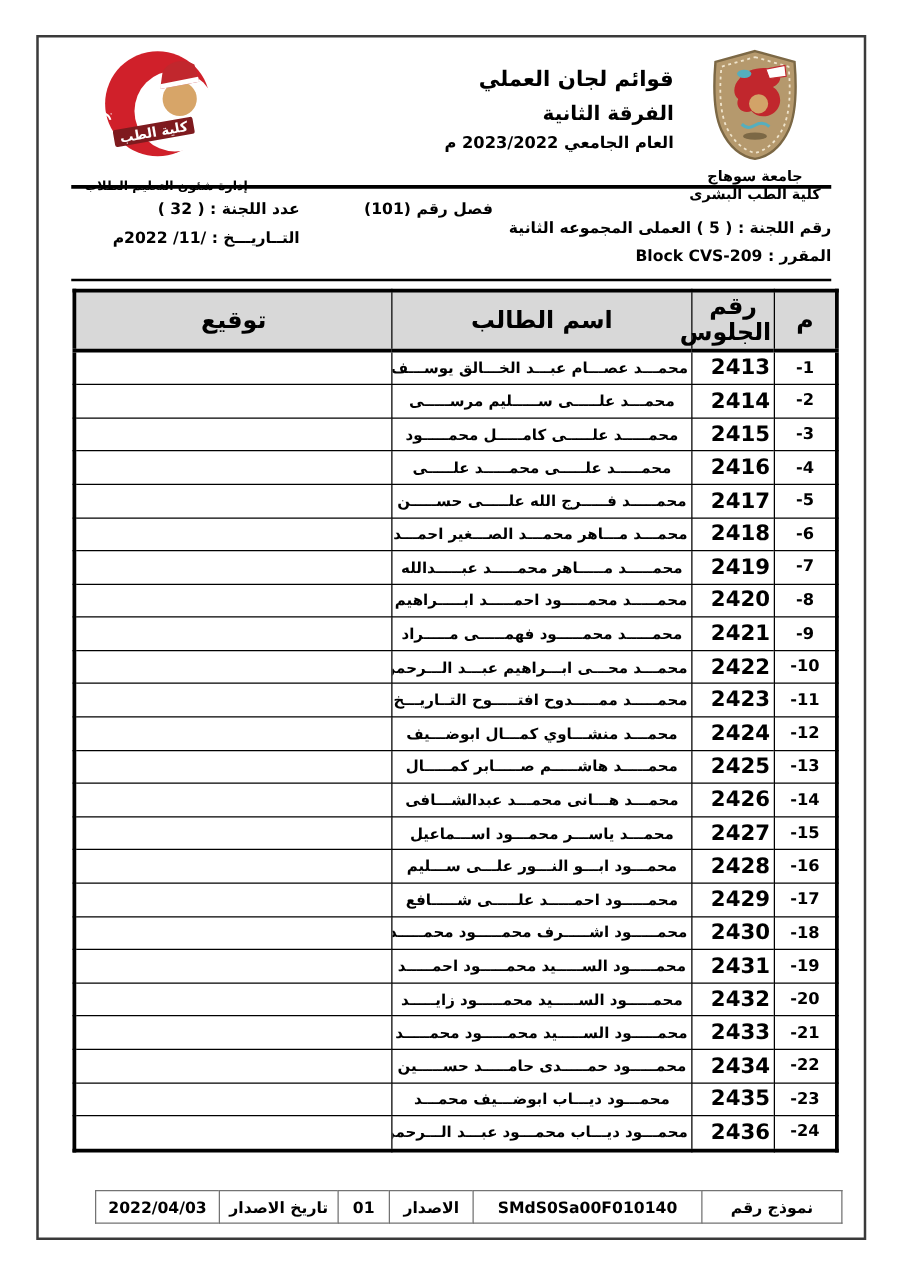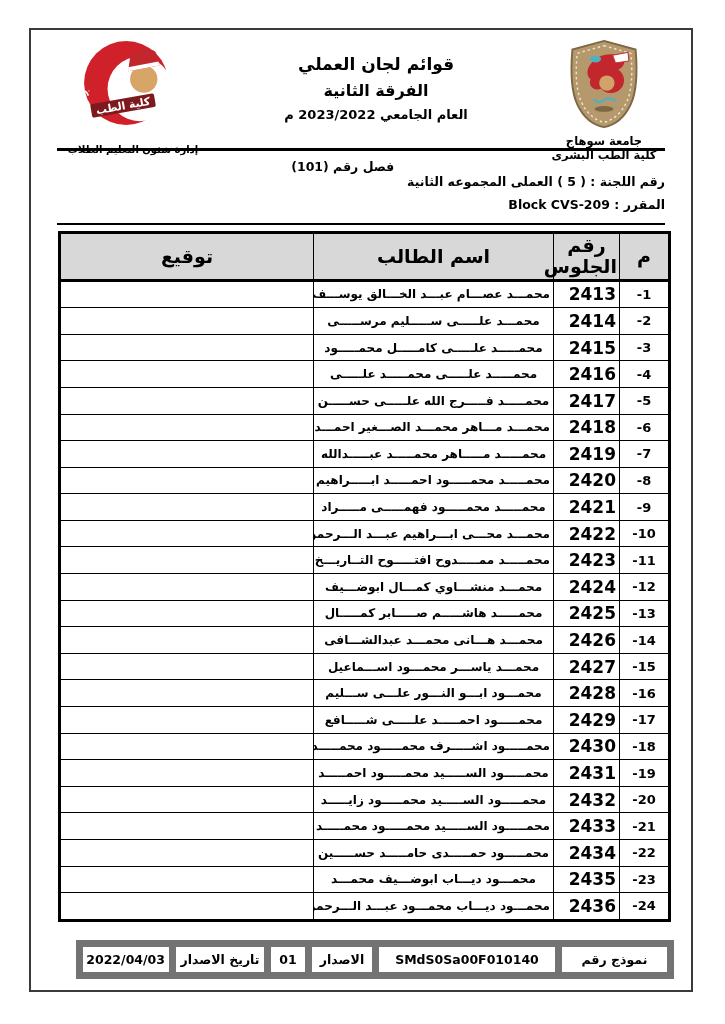--- a/index.html
+++ b/index.html
@@ -8,21 +8,21 @@
     font-family:"DejaVu Sans", sans-serif;color:#000;overflow:hidden;
   }
   .frame{
     position:absolute;left:29px;top:28px;width:664px;height:964px;
     border:2px solid #3a3a3a;box-sizing:border-box;background:#fff;
   }
   
   .hdr{display:flex;direction:rtl;align-items:flex-start;padding:8px 22px 0 22px;height:118px;box-sizing:border-box;}
   .logo-uni{width:130px;text-align:center;flex:0 0 auto;}
   .logo-uni .cap{font-size:11.5px;font-weight:bold;line-height:1.25;}
-  .titles{flex:1;text-align:center;font-weight:bold;padding-top:16px;}
+  .titles{flex:1;text-align:right;font-weight:bold;padding-top:16px;}
   .t1{font-size:17px;}
   .t2{font-size:16px;margin-top:7px;}
   .t3{font-size:13px;margin-top:7px;}
   .logo-dept{width:160px;text-align:center;flex:0 0 auto;}
   .logo-dept .cap{font-size:10px;font-weight:bold;margin-top:12px;}
   
   .rule-thick{margin:0 26px;border-top:3px solid #000;}
   .rule-thin{margin:0 26px;border-top:2px solid #000;}
   
   .info{display:flex;direction:rtl;padding:5px 26px 7px 26px;font-weight:bold;font-size:12.5px;}
@@ -45,21 +45,21 @@
   td.c-no{font-size:13px;text-align:center;}
   td.c-seat{font-size:17px;text-align:right;margin-top:18px;}
   td.c-name{font-size:12px;text-align:center;}
   td.c-sign{}
   
   table.foot{
     direction:rtl;border-collapse:collapse;table-layout:fixed;
     position:absolute;right:17px;bottom:11px;width:598px;
   }
   table.foot td{
-    border:7px solid #737373;height:25px;font-size:12.5px;font-weight:bold;
+    border:1px solid #737373;height:25px;font-size:12.5px;font-weight:bold;
     text-align:center;padding:0 4px;white-space:nowrap;overflow:hidden;
   }
   .f-label{text-align:right;}
 </style>
 </head>
 <body>
 
 <div class="frame">
 
   <div class="hdr">
@@ -110,20 +110,24 @@
   <div class="rule-thick"></div>
 
   <div class="info">
     <div class="col-a">
       <div class="ln">رقم اللجنة : ( 5 ) العملى المجموعه الثانية</div>
       <div class="ln">المقرر : Block CVS-209</div>
     </div>
     <div class="col-b">
       <div class="ln">فصل رقم (101)</div>
     </div>
+    <div class="col-c">
+      <div class="ln">عدد اللجنة : ( 32 )</div>
+      <div class="ln">التــاريـــخ :    /11/ 2022م</div>
+    </div>
   </div>
 
   <div class="rule-thin"></div>
 
   <table class="students">
     <colgroup>
       <col style="width:50px">
         <col style="width:66px">
         <col style="width:240px">
         <col>

